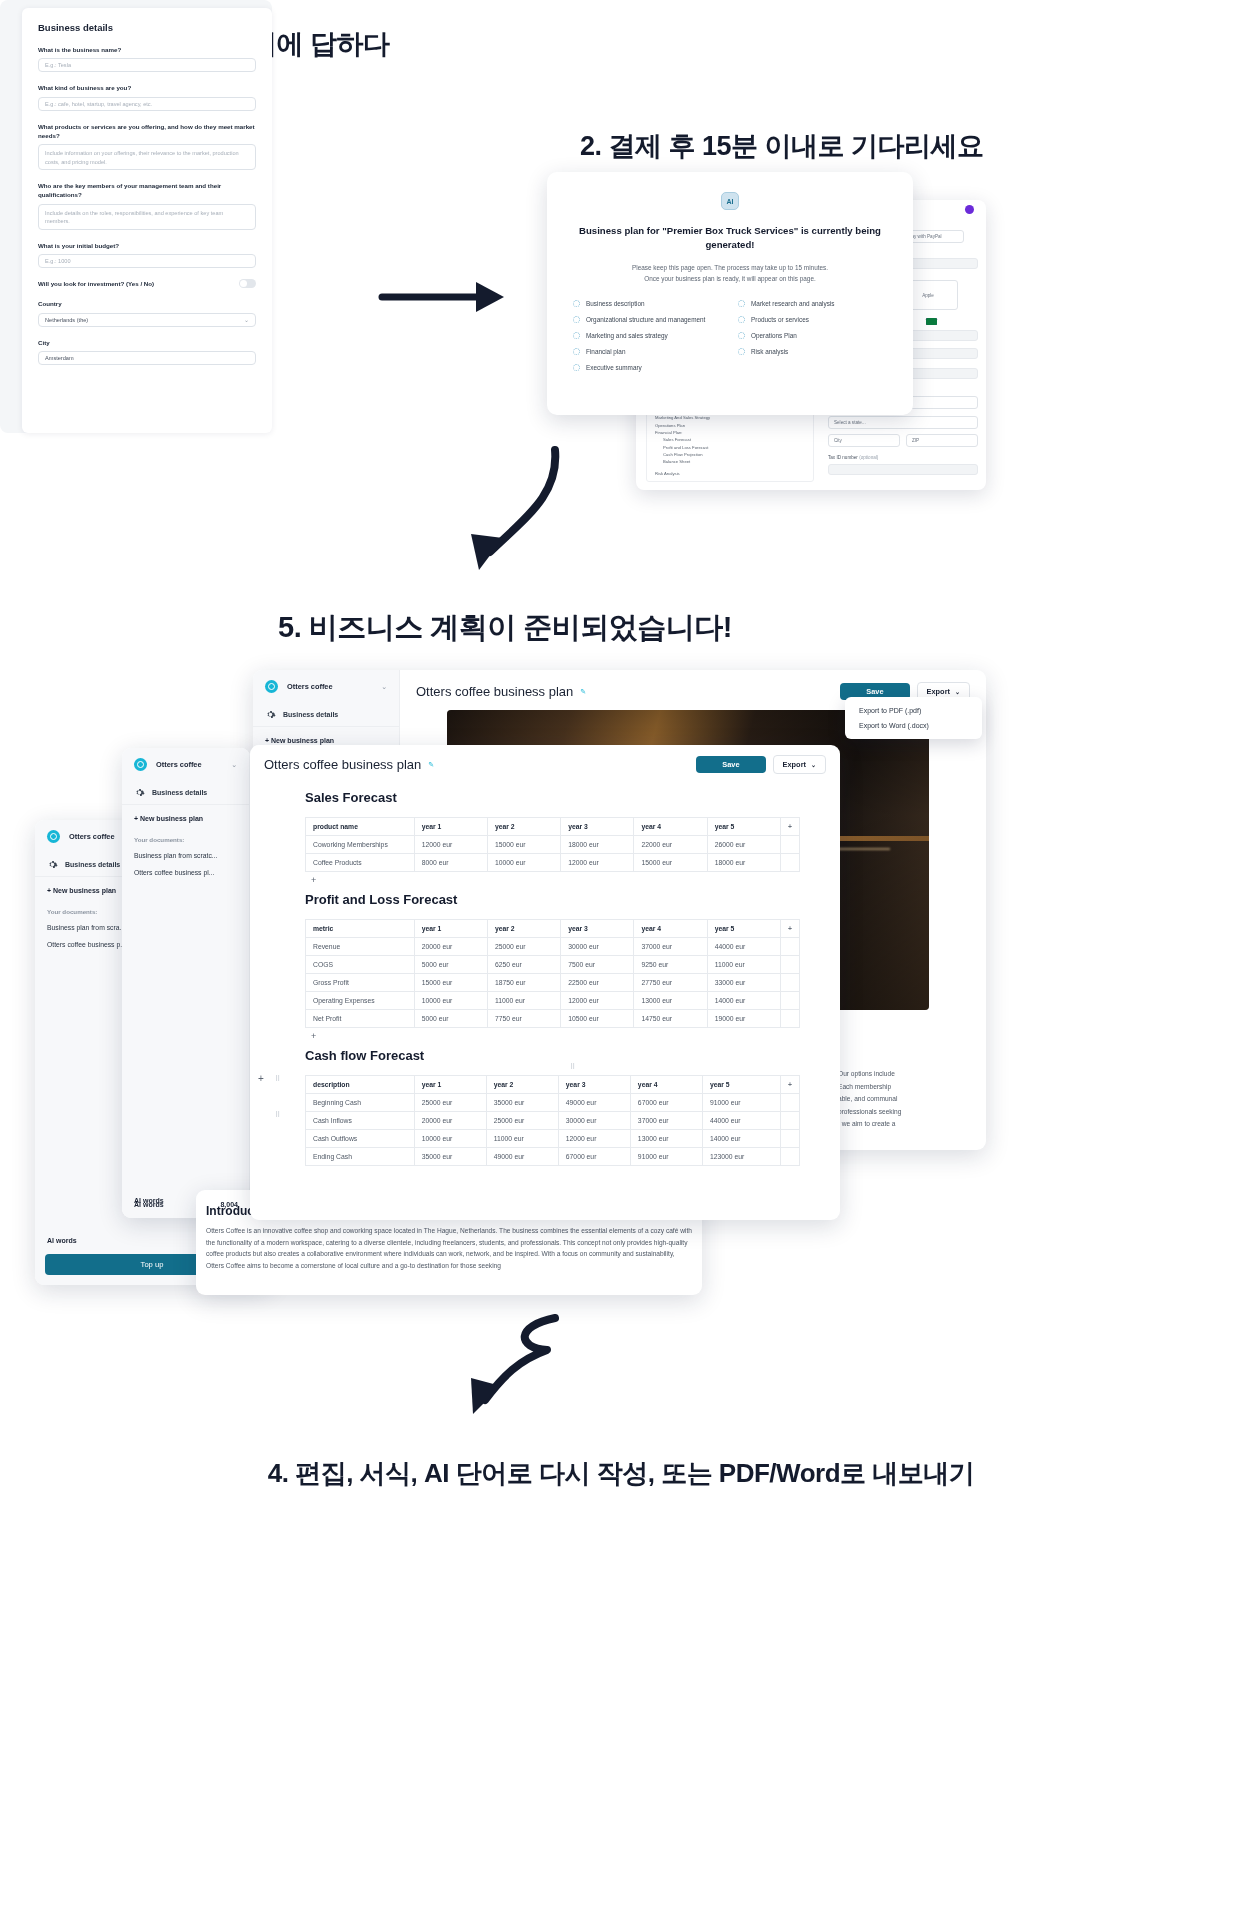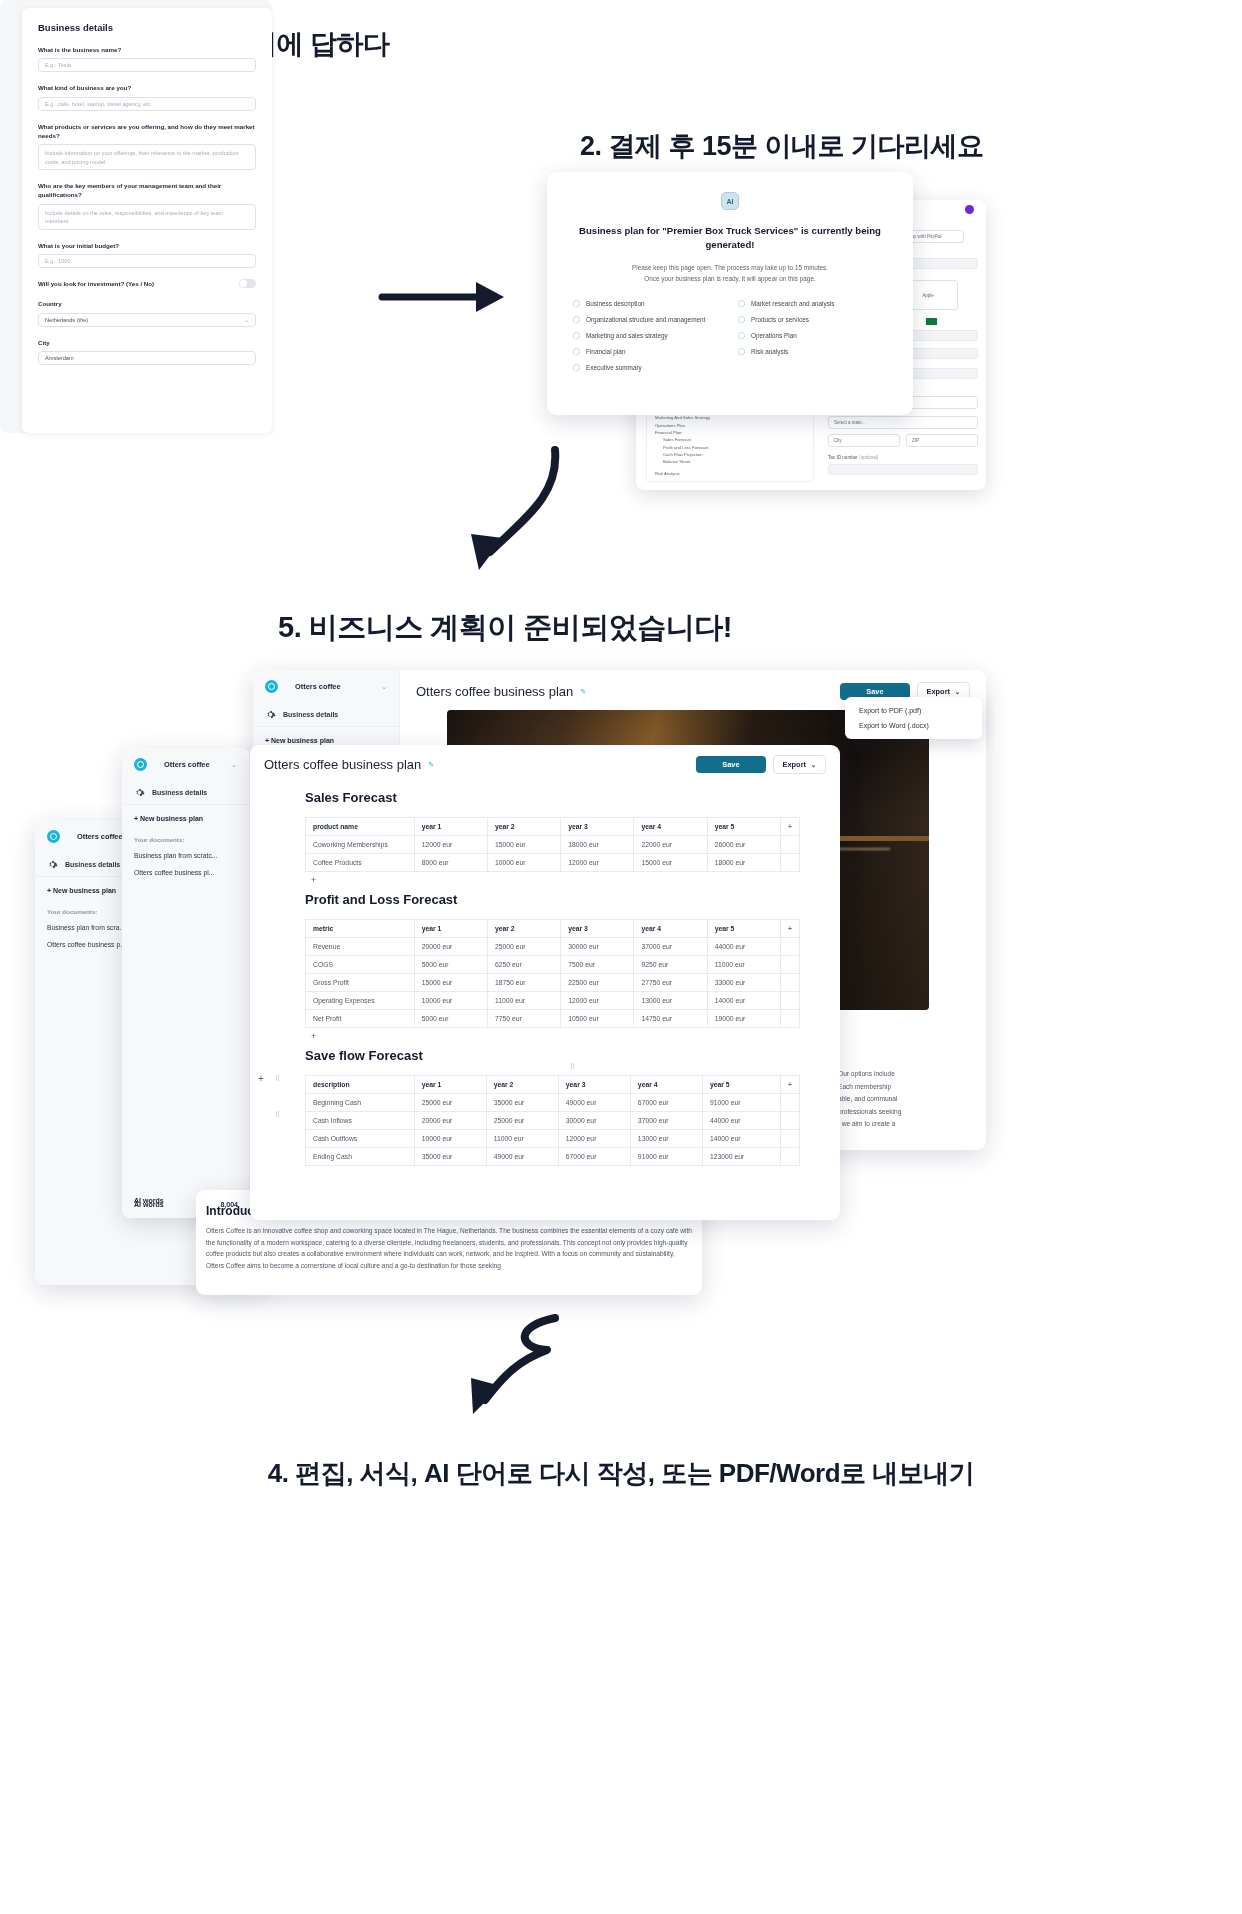--- a/index.html
+++ b/index.html
@@ -69,21 +69,21 @@
   .bullets { position:absolute; font-size:4.2px; color:#5a636f; line-height:1.75; }
   .cardimg { position:absolute; height:7px; border-radius:1.5px; }
 
   
   svg.arrow { position:absolute; overflow:visible; }
 
   
   .app-win { position:absolute; background:#fff; border-radius:9px;
     box-shadow: 0 6px 24px rgba(20,30,60,.16); overflow:hidden; }
   .side { background:#f7f8fa; border-right:1px solid #eceef1; height:100%; }
-  .brand { display:flex; align-items:center; gap:17px; padding:10px 12px; }
+  .brand { display:flex; align-items:center; gap:9px; padding:10px 12px; }
   .brand-dot { width:13px; height:13px; border-radius:50%; background:#17b6d6; flex:none;
      display:flex; align-items:center; justify-content:center; }
   .brand-dot::after{ content:''; width:5px;height:5px;border-radius:50%;border:1.4px solid #fff; }
   .brand-name { font-size:7.4px; font-weight:bold; color:#1a2233; }
   .caret { margin-left:auto; color:#8c95a1; font-size:7px; }
   .side-row { display:flex; align-items:center; gap:7px; padding:6px 12px; font-size:7px; color:#2b3543; font-weight:bold;}
   .gear { width:11px;height:11px;flex:none; }
   .newplan { padding: 10px 12px; font-size:7px; color:#1a2233; font-weight:bold; border-top:1px solid #eceef1;}
   .docs-h { padding: 4px 12px; font-size:6.2px; color:#8c95a1; font-weight:bold;}
   .doc-row { padding: 5px 12px; font-size:6.8px; color:#2b3543; }
@@ -293,20 +293,27 @@
     <div class="side-row">
       <svg class="gear" viewBox="0 0 24 24" fill="#3e4855">
         <path d="M12 8a4 4 0 100 8 4 4 0 000-8zm9 4l2 1.5-1.8 3.1-2.4-.7-1.6 1 -.3 2.5h-3.6l-.3-2.5-1.6-1-2.4.7L5.2 13.5 7.2 12 5.2 10.5 7 7.4l2.4.7 1.6-1 .3-2.5h3.6l.3 2.5 1.6 1 2.4-.7 1.8 3.1L21 12z"></path>
       </svg>
       <span>Business details</span>
     </div>
     <div class="newplan">+ New business plan</div>
     <div class="docs-h">Your documents:</div>
     <div class="doc-row">Business plan from scra...</div>
     <div class="doc-row">Otters coffee business p...</div>
+    <div style="position:absolute; left:0; right:0; bottom:0;">
+      <div class="aiw">
+        <span>AI words</span>
+        <span>8,004</span>
+      </div>
+      <div class="topup">Top up</div>
+    </div>
   </div>
 </div>
 
 <div class="app-win" style="left:253px; top:670px; width:733px; height:480px;">
   <div style="position:absolute; left:0; top:0; width:147px; height:100%;" class="side">
     <div class="brand">
       <span class="brand-dot"></span>
       <span class="brand-name">Otters coffee</span>
       <span class="caret">⌄</span>
     </div>
@@ -487,21 +494,21 @@
           <td>7750 eur</td>
           <td>10500 eur</td>
           <td>14750 eur</td>
           <td>19000 eur</td>
           <td></td>
         </tr>
       </tbody>
     </table>
     <div class="plus">+</div>
 
-    <div class="sec-h">Save flow Forecast</div>
+    <div class="sec-h">Cash flow Forecast</div>
     <div style="position:relative;">
       <span style="position:absolute; left:-47px; top:-2px; color:#5d6673; font-size:10px;">+</span>
       <span class="grip" style="position:absolute; left:-30px; top:0;">⠿</span>
       <span class="grip" style="position:absolute; left:-30px; top:36px;">⠿</span>
       <span class="grip" style="position:absolute; left:265px; top:-12px;">⠿</span>
       <table class="fc">
         <thead>
             <tr>
           <th style="width:22%">description</th>
           <th>year 1</th>

